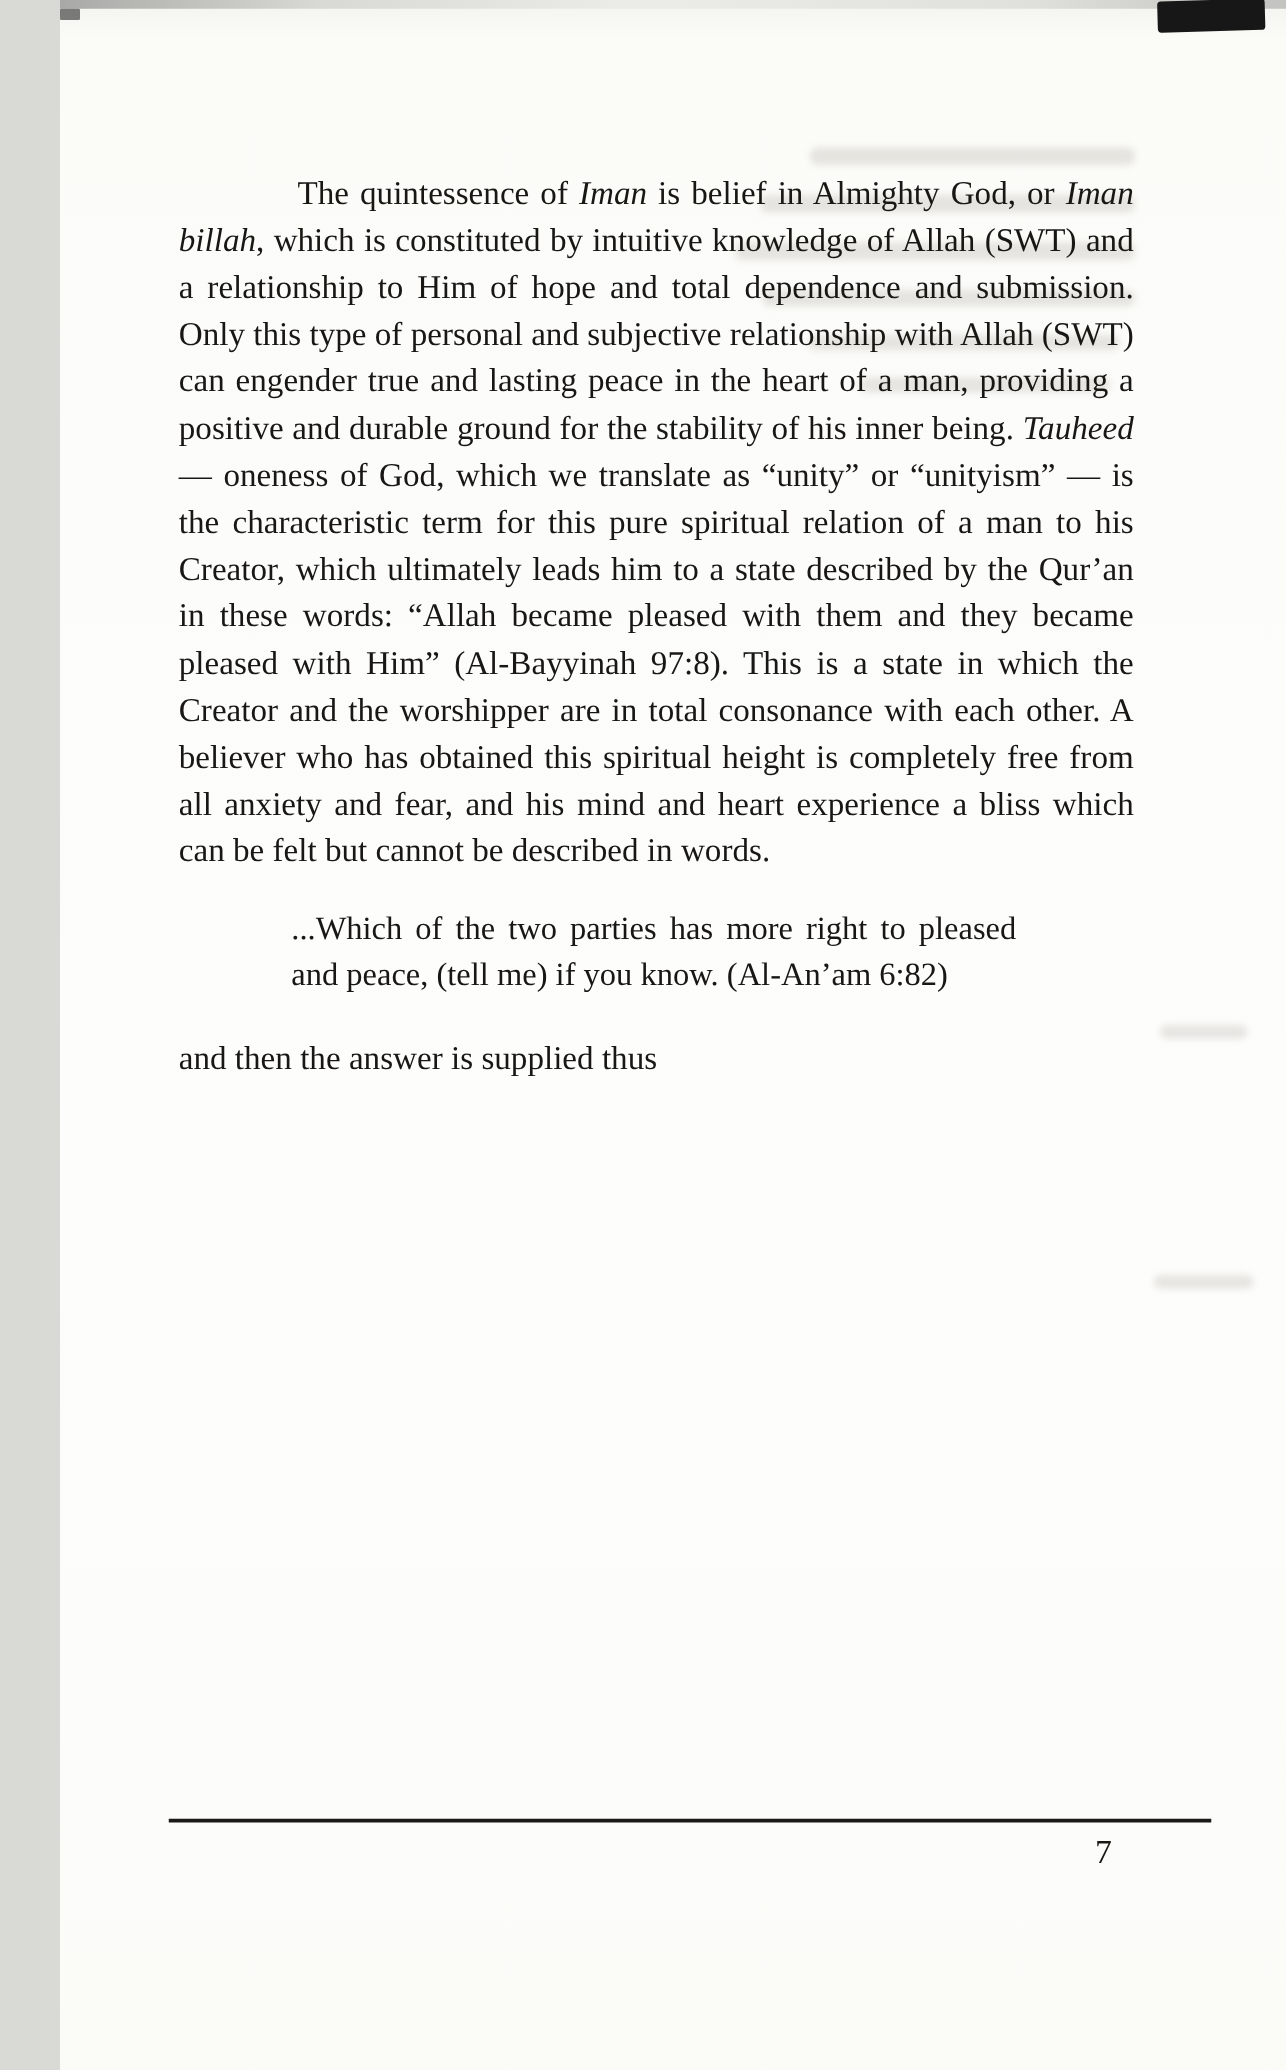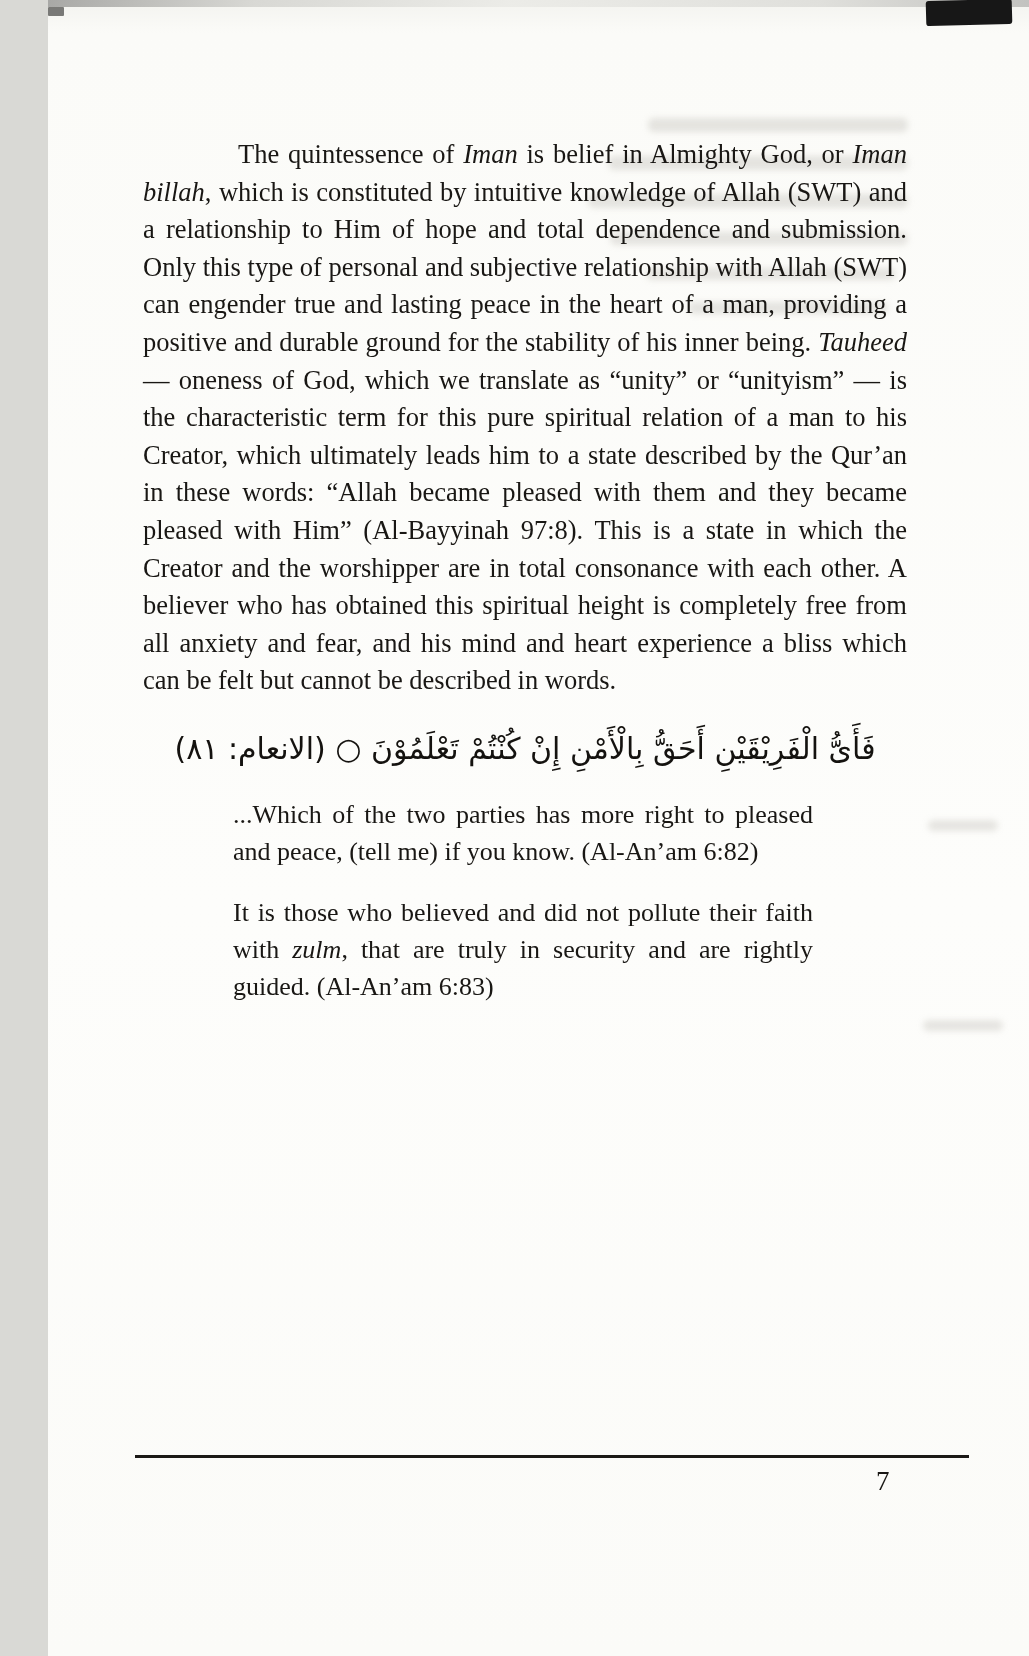--- a/index.html
+++ b/index.html
@@ -115,27 +115,26 @@
   <div class="bleed" style="left:880px; top:820px; width:70px; height:11px;"></div>
   <div class="bleed" style="left:875px; top:1020px; width:80px; height:11px;"></div>
   <div class="smudge" style="left:997px; top:958px; width:14px; height:8px;"></div>
   <div class="smudge" style="left:1000px; top:1032px; width:11px; height:28px;"></div>
 
   <div class="content">
 
     <p class="body-para indent"><span>The quintessence of </span><span class="it">Iman</span><span> is belief in Almighty God, or </span><span class="it">Iman billah</span><span>, which is constituted by intuitive knowledge of Allah (SWT) and a relationship to Him of hope and total dependence and submission. Only this type of personal and subjective relationship with Allah (SWT) can engender true and lasting peace in the heart of a man, providing a positive and durable ground for the stability of his inner being. </span><span class="it">Tauheed</span><span> — oneness of God, which we translate as “unity” or “unityism” — is the characteristic term for this pure spiritual relation of a man to his Creator, which ultimately leads him to a state described by the Qur’an in these words: “Allah became pleased with them and they became pleased with Him” (Al-Bayyinah 97:8). This is a state in which the Creator and the worshipper are in total consonance with each other. A believer who has obtained this spiritual height is completely free from all anxiety and fear, and his mind and heart experience a bliss which can be felt but cannot be described in words.</span></p>
 
 
-    <div class="arabic">فَأَىُّ الْفَرِيْقَيْنِ أَحَقُّ بِالْأَمْنِ إِنْ كُنْتُمْ تَعْلَمُوْنَ ○ (الانعام: ٨١)</div>
 
     <p class="blockquote">...Which of the two parties has more right to pleased and peace, (tell me) if you know. (Al-An’am 6:82)</p>
 
+    <p class="body-para gap">and then the answer is supplied thus</p>
 
 
 
-    <p class="blockquote"><span>It is those who believed and did not pollute their faith with </span><span class="it">zulm</span><span>, that are truly in security and are rightly guided. (Al-An’am 6:83)</span></p>
 
   </div>
 
   <div class="footer-rule"></div>
   <div class="pagenum">7</div>
 
 </div>
 
 </body></html>

